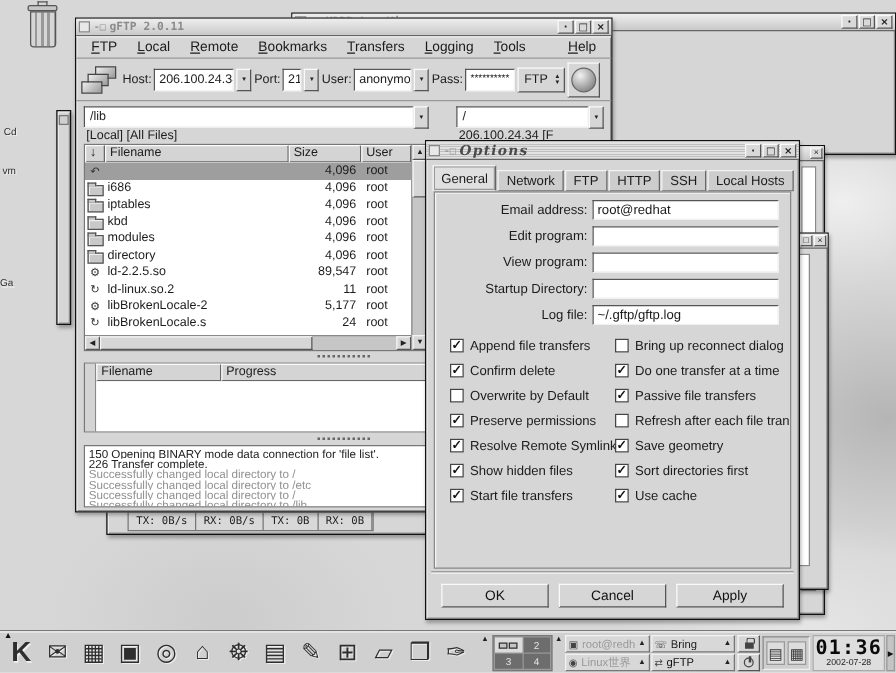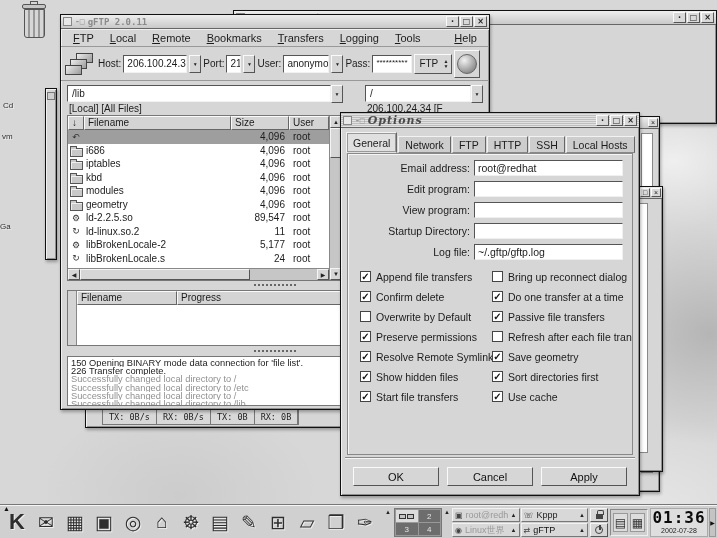--- a/index.html
+++ b/index.html
@@ -307,21 +307,21 @@
                     <span class="fuser">root</span>
                   </div>
                   <div class="frow cols4">
                     <span class="fi fi-folder"></span>
                     <span class="fname">modules</span>
                     <span class="fsize">4,096</span>
                     <span class="fuser">root</span>
                   </div>
                   <div class="frow cols4">
                     <span class="fi fi-folder"></span>
-                    <span class="fname">geometry</span>
+                    <span class="fname">directory</span>
                     <span class="fsize">4,096</span>
                     <span class="fuser">root</span>
                   </div>
                   <div class="frow cols4">
                     <span class="fi fi-library">⚙</span>
                     <span class="fname">ld-2.2.5.so</span>
                     <span class="fsize">89,547</span>
                     <span class="fuser">root</span>
                   </div>
                   <div class="frow cols4">
@@ -595,21 +595,21 @@
       </div>
     <span id="tasks-arrow">▲</span>
     <div id="tasks">
         <div class="task dim">
           <span class="task-ico">▣</span>
           <span class="task-label">root@redha..</span>
           <span class="task-arrow">▲</span>
         </div>
         <div class="task">
           <span class="task-ico">☏</span>
-          <span class="task-label">Kppp</span>
+          <span class="task-label">Bring</span>
           <span class="task-arrow">▲</span>
         </div>
         <div class="task dim">
           <span class="task-ico">◉</span>
           <span class="task-label">Linux世界</span>
           <span class="task-arrow">▲</span>
         </div>
         <div class="task active">
           <span class="task-ico">⇄</span>
           <span class="task-label">gFTP</span>

